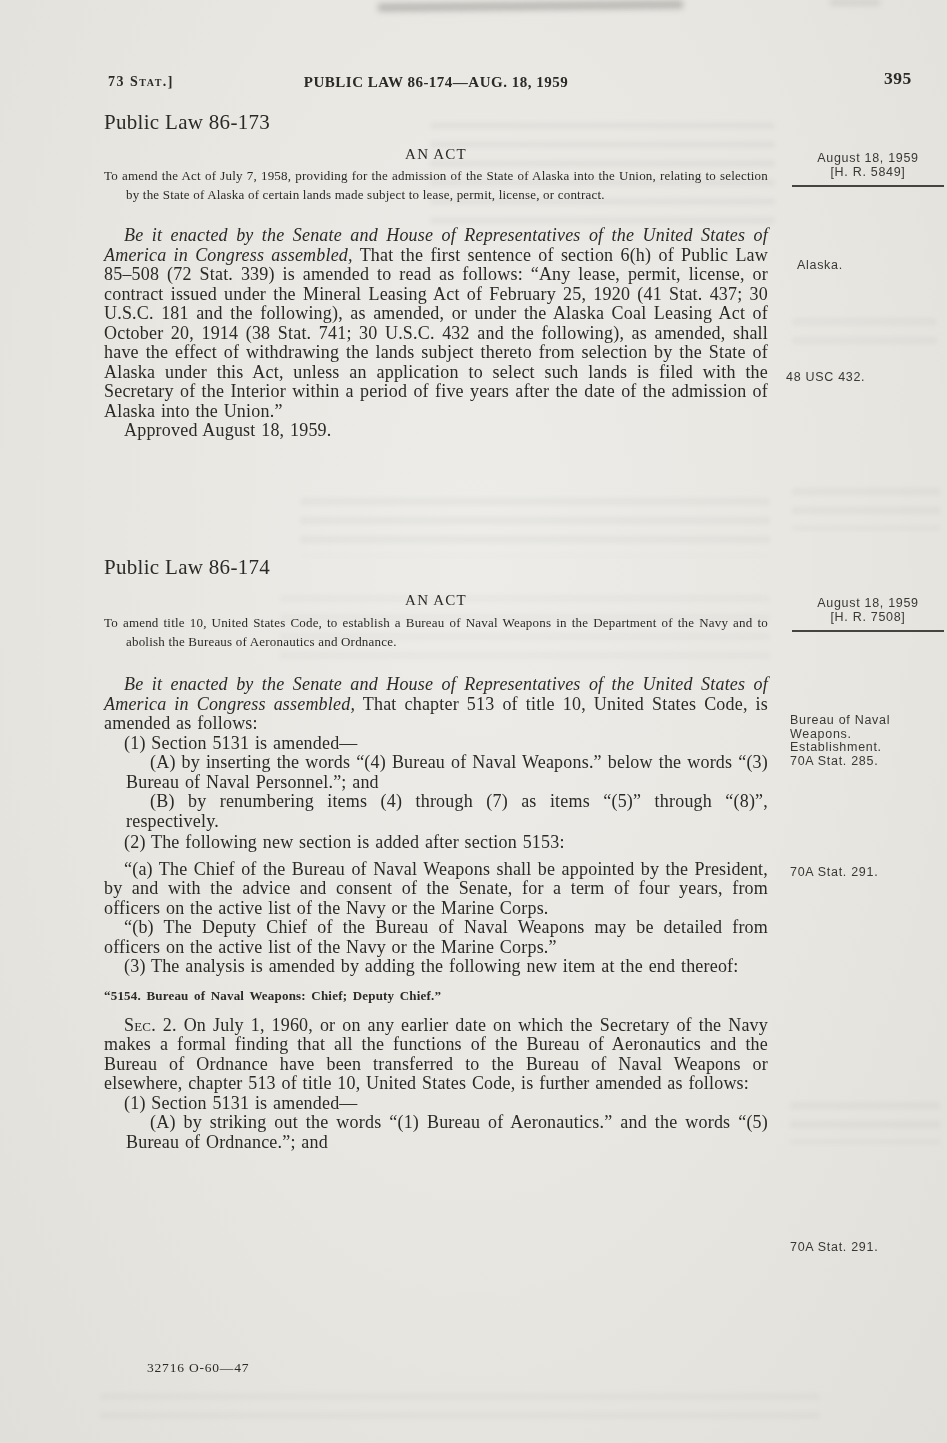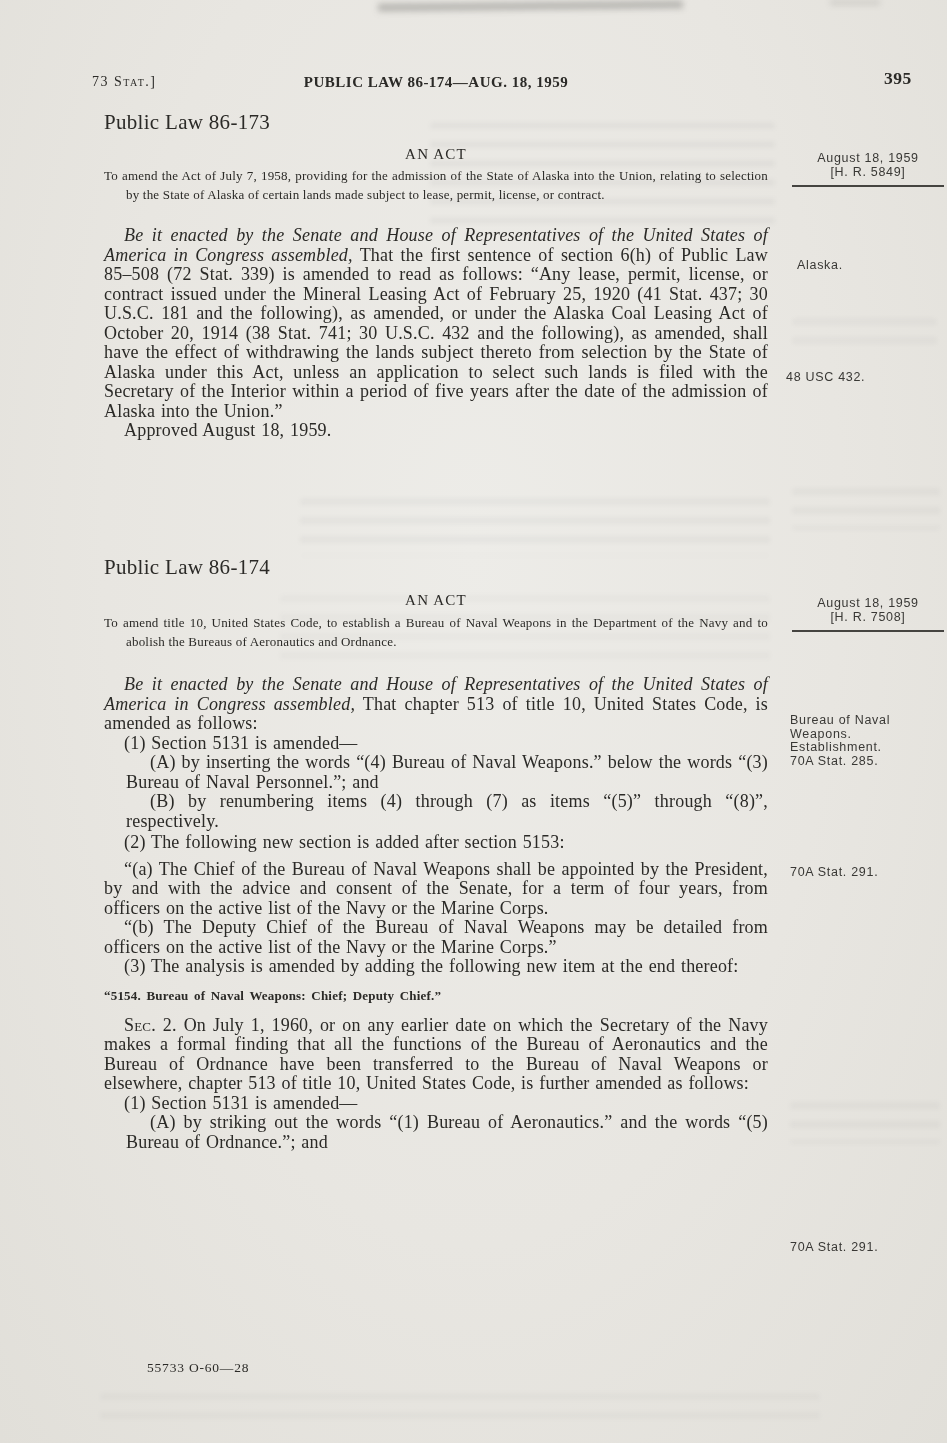--- a/index.html
+++ b/index.html
@@ -14,21 +14,21 @@
     overflow:hidden;
   }
   
   .smudge{position:absolute;background:rgba(72,72,68,.30);filter:blur(3px);}
   .ghost{
     position:absolute;
     background:repeating-linear-gradient(180deg, rgba(105,105,110,.11) 0 7px, rgba(0,0,0,0) 7px 19px);
     filter:blur(2px);border-radius:4px;
   }
   
-  .stat-label{position:absolute;left:92px;top:74px;font-size:14px;font-weight:400;
+  .stat-label{position:absolute;left:108px;top:74px;font-size:14px;font-weight:700;
     font-variant:small-caps;letter-spacing:1.5px;}
   .running-title{position:absolute;left:104px;top:74px;width:664px;text-align:center;
     font-size:15px;font-weight:700;letter-spacing:.5px;}
   .page-number{position:absolute;left:884px;top:68px;font-size:17.5px;font-weight:700;letter-spacing:.5px;}
   
   .law{position:absolute;left:104px;width:664px;}
   .law-heading{font-size:21px;font-weight:400;letter-spacing:.3px;}
   .an-act{text-align:center;font-size:15px;letter-spacing:1.2px;}
   .long-title{font-size:13px;line-height:19px;text-align:justify;
     padding-left:22px;text-indent:-22px;letter-spacing:.2px;}
@@ -118,15 +118,15 @@
     <div>[H. R. 7508]</div>
   </div>
   <div class="mnote" style="left:790px;top:714px;width:120px;">
     <div>Bureau of Naval Weapons.</div>
     <div>Establishment.</div>
     <div style="white-space:nowrap;">70A Stat. 285.</div>
   </div>
   <div class="mnote" style="left:790px;top:866px;">70A Stat. 291.</div>
   <div class="mnote" style="left:790px;top:1241px;">70A Stat. 291.</div>
 
-  <div class="print-code">55733 O-60—28</div>
+  <div class="print-code">32716 O-60—47</div>
 
 </div>
 
 </body></html>

